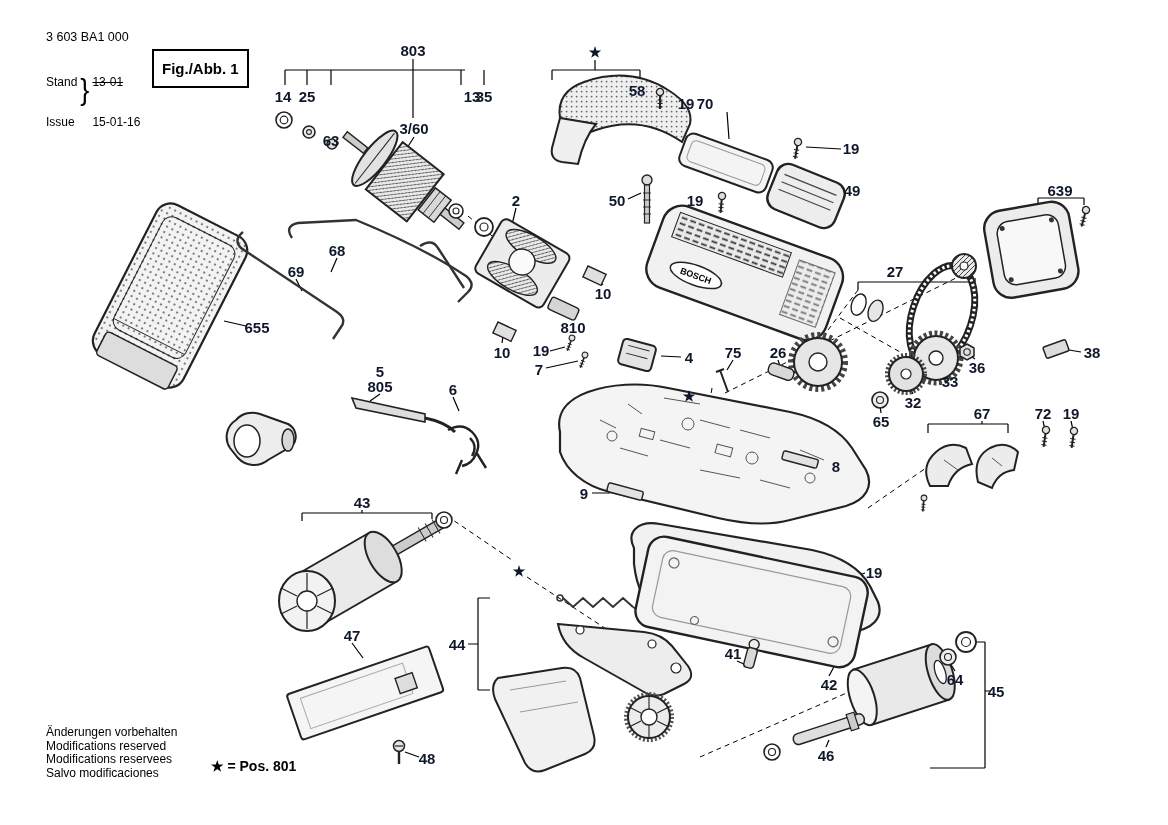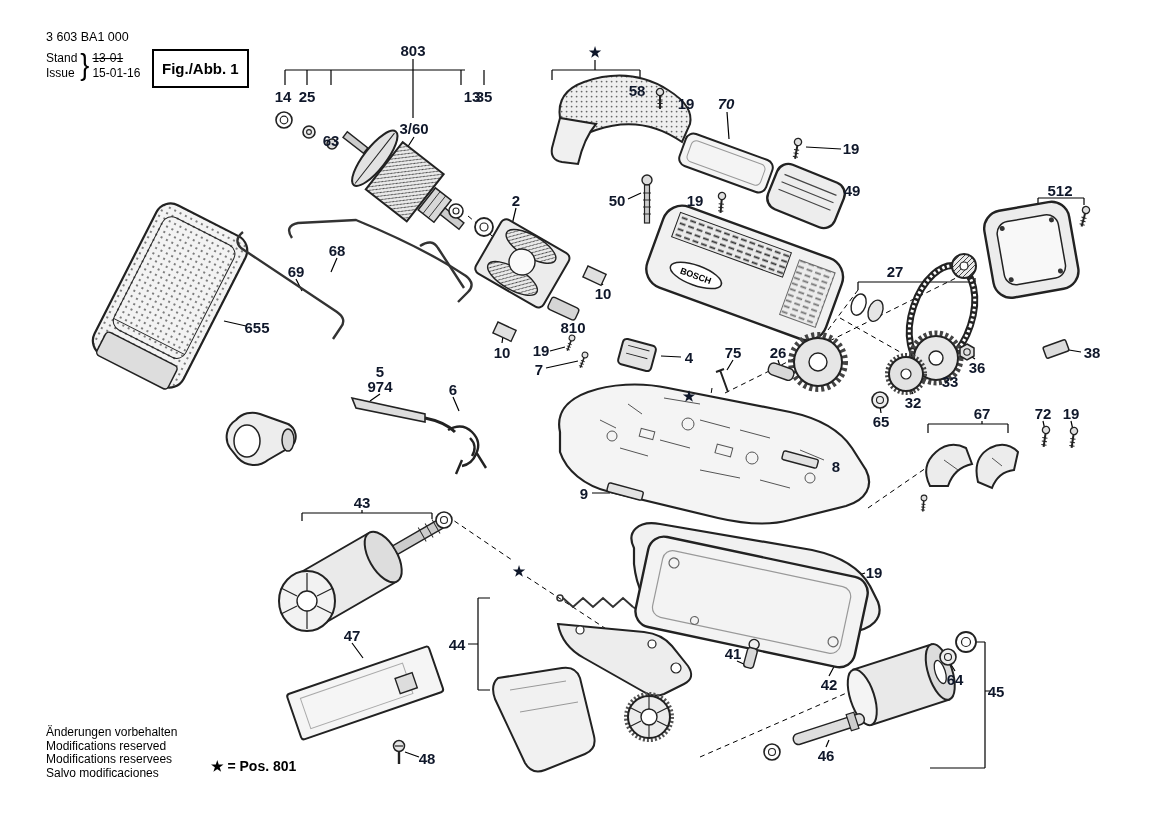--- a/index.html
+++ b/index.html
@@ -7,21 +7,21 @@
   .page { position:relative; width:1168px; height:825px; background:#fff; overflow:hidden;
           font-family:"Liberation Sans", sans-serif; color:#000; }
   .artwork { position:absolute; left:0; top:0; }
   .part-label { position:absolute; transform:translate(-50%,-50%); font-weight:700; font-size:15px;
                 color:#0f172a; white-space:nowrap; line-height:1; }
   .part-label.star { font-size:14px; }
   .header-block { position:absolute; left:46px; top:30px; }
   .pn { font-size:12.5px; margin-bottom:6px; }
   .rev { display:flex; align-items:center; }
   .rev-col { display:flex; flex-direction:column; }
-  .rev-row { font-size:12px; line-height:15px; }
+  .rev-row { font-size:12px; line-height:15px;margin-top:25px; }
   .brace { font-size:27px; transform:scaleY(1.1); margin:0 3px; font-weight:400; }
   .strike { text-decoration:line-through; }
   .fig-box { position:absolute; left:152px; top:49px; border:2px solid #000; background:#fff;
              font-weight:700; font-size:15px; padding:9px 8px; }
   .footer-notes { position:absolute; left:46px; top:726px; font-size:12px; line-height:13.5px; }
   .star-legend { position:absolute; left:211px; top:758px; font-weight:700; font-size:14px; }
 </style>
 </head>
 <body>
 
@@ -404,46 +404,46 @@
       <div class="part-label" style="left: 413px; top: 50px;">803</div>
       <div class="part-label" style="left: 283px; top: 96px;">14</div>
       <div class="part-label" style="left: 307px; top: 96px;">25</div>
       <div class="part-label" style="left: 331px; top: 96px; margin-top: 44px;">63</div>
       <div class="part-label" style="left: 414px; top: 128px;">3/60</div>
       <div class="part-label" style="left: 472px; top: 96px;">13</div>
       <div class="part-label" style="left: 484px; top: 96px;">35</div>
       <div class="part-label star" style="left: 595px; top: 52px;">★</div>
       <div class="part-label" style="left: 637px; top: 90px;">58</div>
       <div class="part-label" style="left: 686px; top: 103px;">19</div>
-      <div class="part-label" style="left: 726px; top: 103px; font-style: italic;">70</div>
+      <div class="part-label" style="left: 705px; top: 103px;">70</div>
       <div class="part-label" style="left: 851px; top: 148px;">19</div>
       <div class="part-label" style="left: 617px; top: 200px;">50</div>
       <div class="part-label" style="left: 695px; top: 200px;">19</div>
       <div class="part-label" style="left: 852px; top: 190px;">49</div>
-      <div class="part-label" style="left: 1060px; top: 190px;">512</div>
+      <div class="part-label" style="left: 1060px; top: 190px;">639</div>
       <div class="part-label" style="left: 516px; top: 200px;">2</div>
       <div class="part-label" style="left: 337px; top: 250px;">68</div>
       <div class="part-label" style="left: 296px; top: 271px;">69</div>
       <div class="part-label" style="left: 257px; top: 327px;">655</div>
       <div class="part-label" style="left: 603px; top: 293px;">10</div>
       <div class="part-label" style="left: 573px; top: 327px;">810</div>
       <div class="part-label" style="left: 502px; top: 352px;">10</div>
       <div class="part-label" style="left: 541px; top: 350px;">19</div>
       <div class="part-label" style="left: 539px; top: 369px;">7</div>
       <div class="part-label" style="left: 689px; top: 357px;">4</div>
       <div class="part-label" style="left: 733px; top: 352px;">75</div>
       <div class="part-label" style="left: 778px; top: 352px;">26</div>
       <div class="part-label" style="left: 895px; top: 271px;">27</div>
       <div class="part-label" style="left: 881px; top: 421px; text-align: center;">65</div>
       <div class="part-label" style="left: 913px; top: 402px;">32</div>
       <div class="part-label" style="left: 950px; top: 381px;">33</div>
       <div class="part-label" style="left: 977px; top: 367px;">36</div>
       <div class="part-label" style="left: 1092px; top: 352px;">38</div>
       <div class="part-label" style="left: 380px; top: 371px;">5</div>
-      <div class="part-label" style="left: 380px; top: 386px;">974</div>
+      <div class="part-label" style="left: 380px; top: 386px;">805</div>
       <div class="part-label" style="left: 453px; top: 389px;">6</div>
       <div class="part-label star" style="left: 689px; top: 396px;">★</div>
       <div class="part-label" style="left: 836px; top: 466px;">8</div>
       <div class="part-label" style="left: 584px; top: 493px;">9</div>
       <div class="part-label" style="left: 982px; top: 413px;">67</div>
       <div class="part-label" style="left: 1043px; top: 413px;">72</div>
       <div class="part-label" style="left: 1071px; top: 413px;">19</div>
       <div class="part-label" style="left: 362px; top: 502px;">43</div>
       <div class="part-label star" style="left: 519px; top: 571px;">★</div>
       <div class="part-label" style="left: 874px; top: 572px;">19</div>

